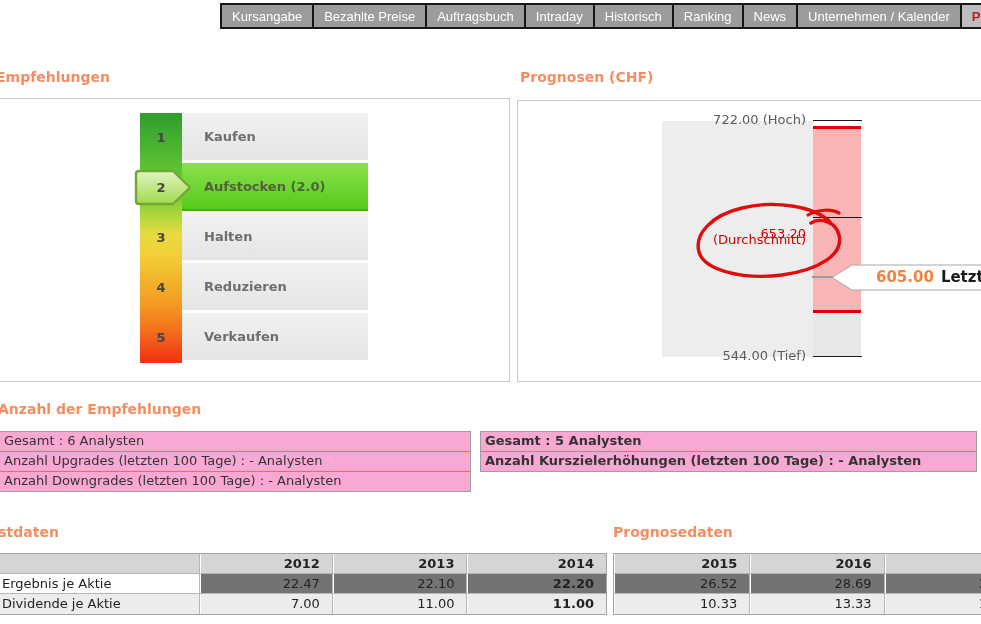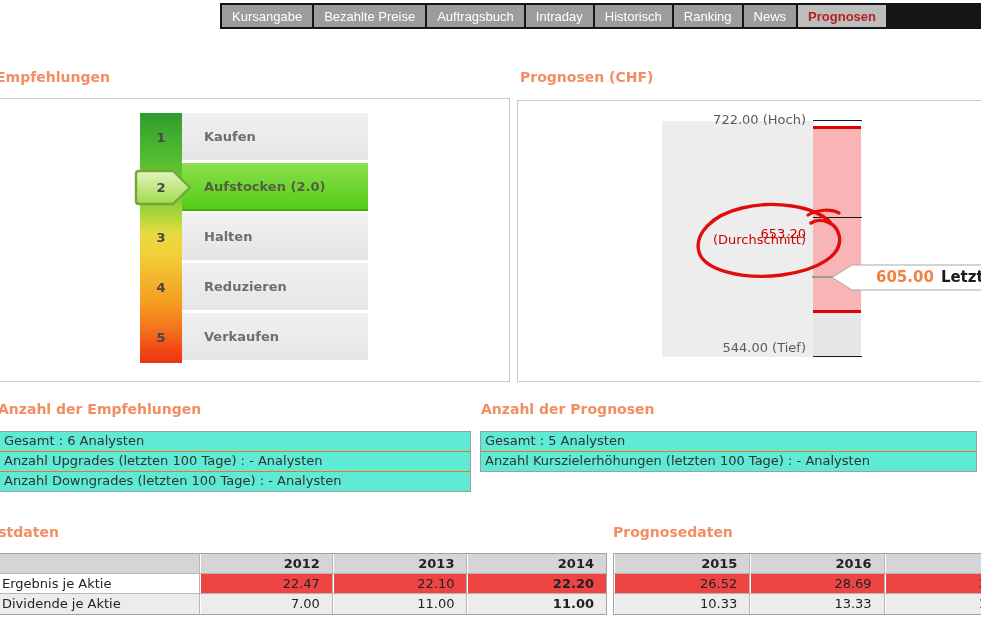--- a/index.html
+++ b/index.html
@@ -41,54 +41,55 @@
     color:#5a5a5a;white-space:nowrap;}
   .chart-lbl.red{color:#cc0000;}
   .connector{position:absolute;left:812px;top:276px;width:21px;height:2px;background:#999;}
   .callout-svg{position:absolute;left:831px;top:264px;}
   .callout-txt{position:absolute;left:876px;top:268px;font-size:15px;font-weight:bold;white-space:nowrap;}
   .callout-txt .val{color:#ef8340;}
   .callout-txt .lbl{color:#1b1b1b;margin-left:7px;}
   .anno{position:absolute;left:692px;top:200px;}
 
   
-  .counts{position:absolute;border:1px solid #9e9e9e;box-sizing:border-box;background:#5eead4;}
+  .counts{position:absolute;border:1px solid #9e9e9e;box-sizing:border-box;background:#f9a8d4;}
   .counts .row{height:19px;line-height:18px;font-size:13px;color:#333;padding-left:4px;
     border-top:1px solid #f97316;white-space:nowrap;overflow:hidden;}
   .counts .row:first-child{border-top:none;}
 
   
   .dtable{position:absolute;border:1px solid #a3a3a3;box-sizing:border-box;background:#fff;}
   .trow{display:flex;}
   .cell{height:20px;line-height:19px;font-size:13px;box-sizing:border-box;
     border-right:1px solid #b6b6b6;white-space:nowrap;overflow:hidden;color:#222;}
   .trow .cell:last-child{border-right:none;}
   .trow.sep .cell{border-bottom:1px solid #b6b6b6;}
   .cell.head{background:#d5d5d5;font-weight:bold;text-align:right;padding-right:12px;
     box-shadow:inset 1px 0 0 #fff;}
   .cell.lab{text-align:left;padding-left:4px;}
   .cell.num{text-align:right;padding-right:12px;box-shadow:inset 1px 0 0 #fff;}
-  .cell.peach{background:#ef4444;}
+  .cell.peach{background:#737373;}
   .cell.grey{background:#ececec;}
   .cell.bold{font-weight:bold;}
   .cell.c-clip{padding-right:35px;}
 </style>
 </head>
 <body>
 
 <div id="canvas">
 
   <div class="nav">
     <div class="tab">Kursangabe</div>
     <div class="tab">Bezahlte Preise</div>
     <div class="tab">Auftragsbuch</div>
     <div class="tab">Intraday</div>
     <div class="tab">Historisch</div>
     <div class="tab">Ranking</div>
     <div class="tab">News</div>
+    <div class="tab">Unternehmen / Kalender</div>
     <div class="tab active">Prognosen</div>
   </div>
 
   <div class="h" style="left:-4px;top:69px;">Empfehlungen</div>
   <div class="h" style="left:520px;top:69px;">Prognosen (CHF)</div>
 
   <div class="panel" style="left:-12px;top:98px;width:522px;height:284px;"></div>
 
   <div class="scale-grad"></div>
 
@@ -126,21 +127,21 @@
     <div class="seg" style="height:44px;background:#e7e7e7;"></div>
   </div>
 
   <div class="tick" style="top:120px;"></div>
   <div class="tick" style="top:217px;"></div>
   <div class="tick" style="top:356px;"></div>
 
   <div class="chart-lbl" style="top:112px;">722.00 (Hoch)</div>
   <div class="chart-lbl red" style="top:226px;">653.20</div>
   <div class="chart-lbl red" style="top:232px;">(Durchschnitt)</div>
-  <div class="chart-lbl" style="top:340px;">544.00 (Tief)</div>
+  <div class="chart-lbl" style="top:348px;">544.00 (Tief)</div>
 
   <div class="connector"></div>
 
   <svg class="callout-svg" width="160" height="27" viewBox="0 0 160 27">
     <polygon points="21,1 159,1 159,26 21,26 1,13.5" fill="#ffffff" stroke="#a8a8a8" stroke-width="1"></polygon>
   </svg>
   <div class="callout-txt">
     <span class="val">605.00</span><span class="lbl">Letzt</span>
   </div>
 
@@ -149,22 +150,21 @@
     <path d="M116,15 C126,9 140,9 147,13" fill="none" stroke="#e10d0d" stroke-width="3.2" stroke-linecap="round"></path>
   </svg>
 
   <div class="h" style="left:-2px;top:401px;">Anzahl der Empfehlungen</div>
   <div class="counts" style="left:-1px;top:431px;width:472px;">
     <div class="row">Gesamt : 6 Analysten</div>
     <div class="row">Anzahl Upgrades (letzten 100 Tage) : - Analysten</div>
     <div class="row">Anzahl Downgrades (letzten 100 Tage) : - Analysten</div>
   </div>
 
-  <div class="h" style="left:481px;top:401px;">Anzahl der Prognosen</div>
-  <div class="counts" style="left:480px;top:431px;width:497px;">
+  <div class="counts" style="left:480px;top:431px;width:497px;font-weight:bold;">
     <div class="row">Gesamt : 5 Analysten</div>
     <div class="row">Anzahl Kurszielerhöhungen (letzten 100 Tage) : - Analysten</div>
   </div>
 
   <div class="h" style="left:-7px;top:524px;">Istdaten</div>
   <div class="dtable" style="left:-3px;top:553px;width:610px;">
     <div class="trow sep">
       <div class="cell head" style="width:203px;"></div>
       <div class="cell head" style="width:133px;">2012</div>
       <div class="cell head" style="width:135px;">2013</div>

